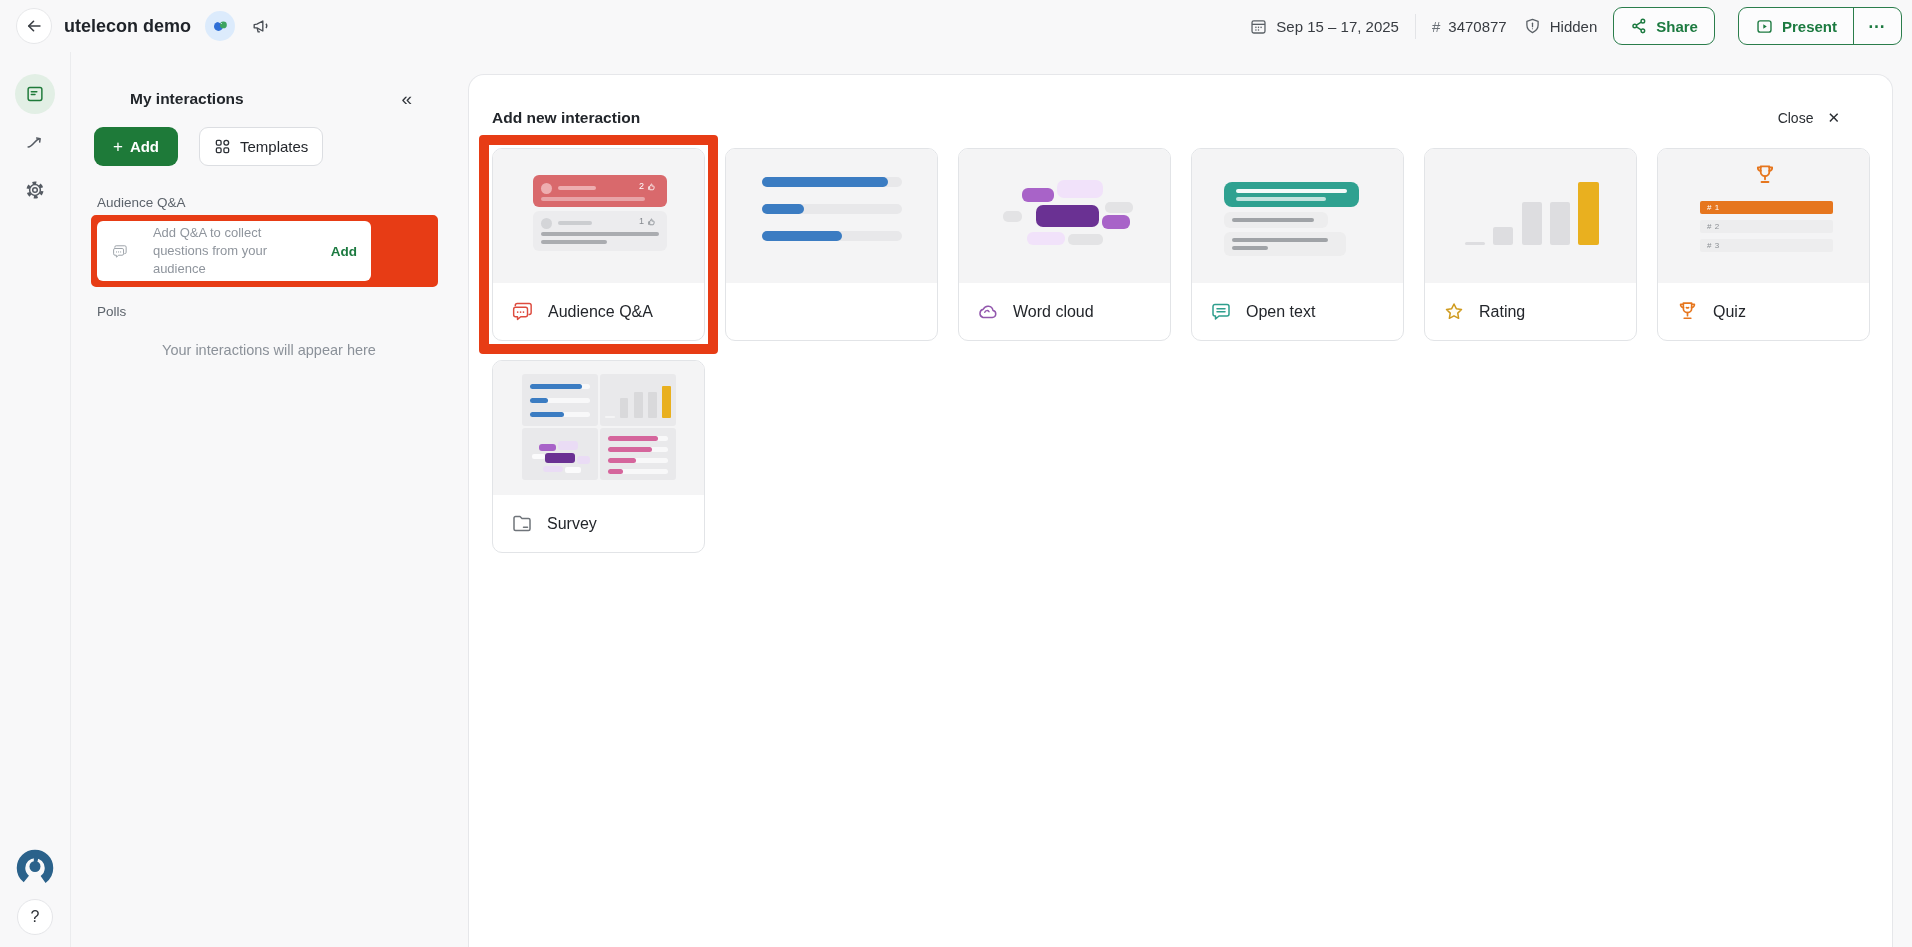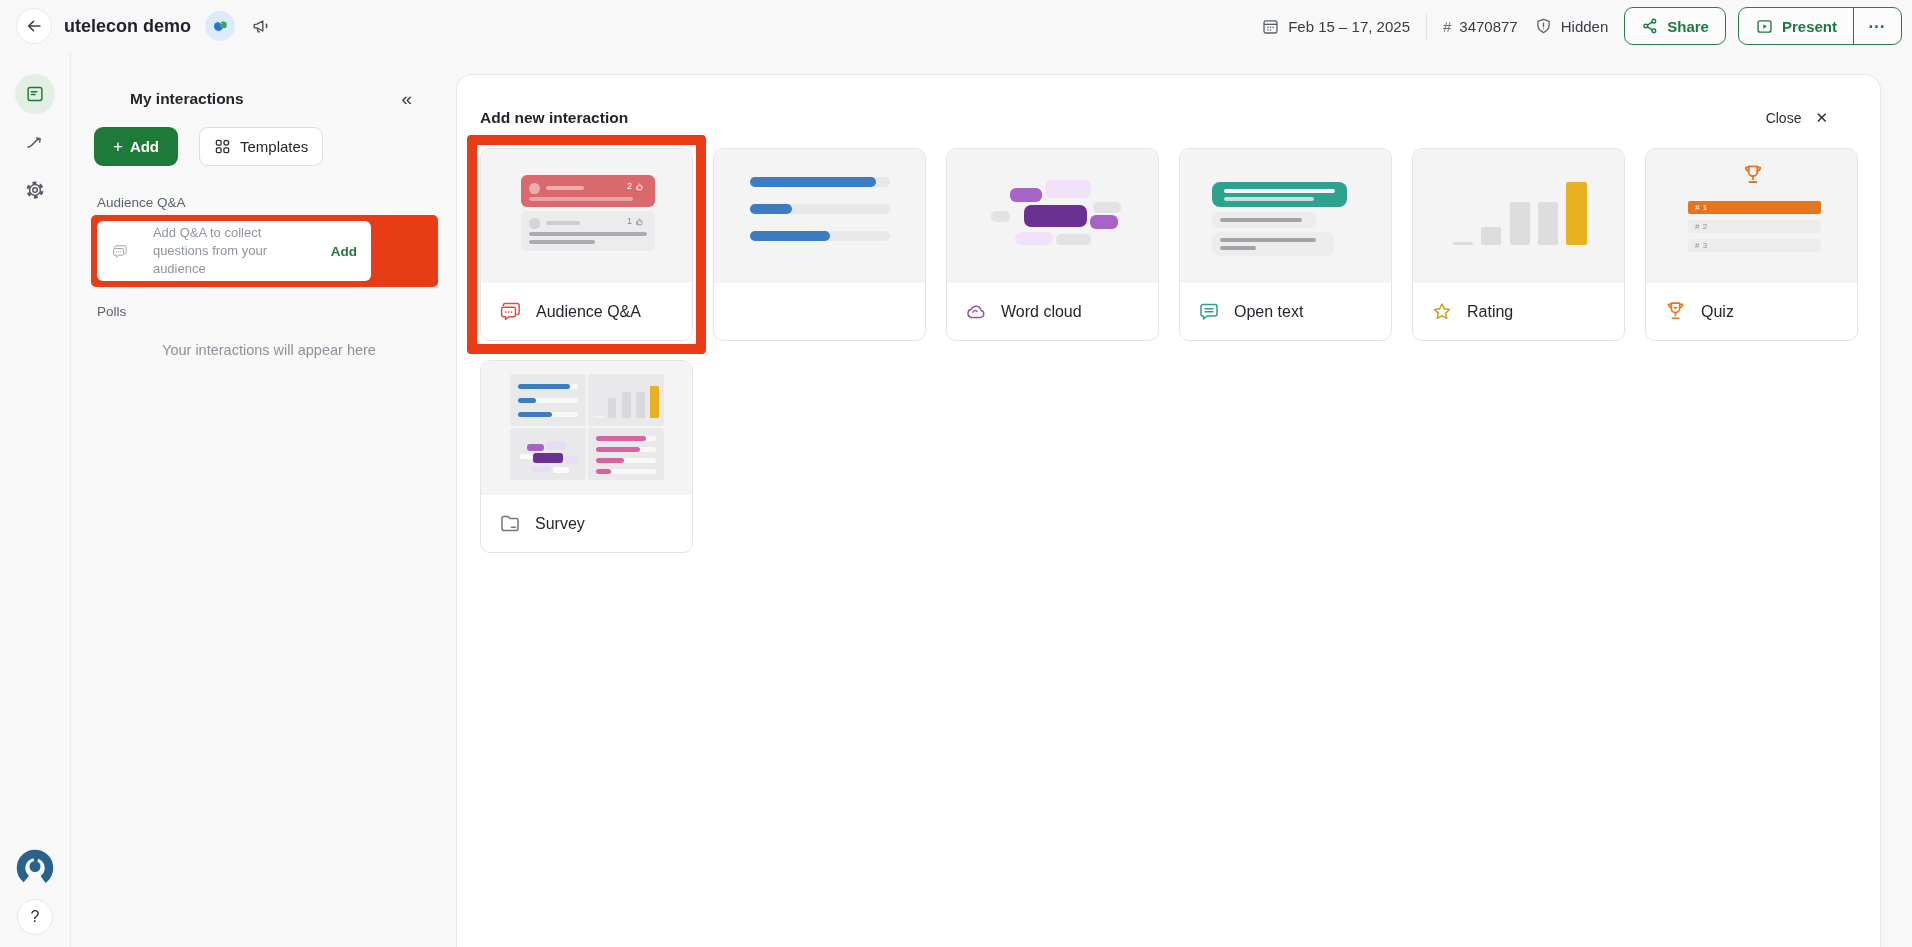--- a/index.html
+++ b/index.html
@@ -33,21 +33,21 @@
   .tb-meta { margin-left:auto; display:flex; align-items:center; gap:16px; font-size:15px; color:#383c42; }
   .meta-item { display:flex; align-items:center; gap:8px; }
   .vdiv { width:1px; height:25px; background:#e3e4e7; }
   .hash { color:#6a7077; }
   .btn-outline {
     height:38px; border-radius:9px; border:1.5px solid var(--green-border);
     background:#fcfcfd; color:var(--green-text); font-size:15px; font-weight:600;
     display:flex; align-items:center; gap:8px; padding:0 16px; cursor:pointer;
     font-family:"Liberation Sans",sans-serif; margin-left:16px;
   }
-  .split { margin-left:12px; height:38px; border:1.5px solid var(--green-border); border-radius:9px; display:flex; background:#fcfcfd; overflow:hidden; }
+  .split { margin-left:23px; height:38px; border:1.5px solid var(--green-border); border-radius:9px; display:flex; background:#fcfcfd; overflow:hidden; }
   .split button {
     border:none; background:transparent; color:var(--green-text); font-size:15px; font-weight:600;
     display:flex; align-items:center; gap:8px; padding:0 16px; cursor:pointer; font-family:"Liberation Sans",sans-serif;
   }
   .split .more { border-left:1.5px solid var(--green-border); padding:0 14px; font-size:17px; letter-spacing:2px; }
 
   
   .rail {
     position:absolute; top:52px; left:0; width:71px; bottom:0;
     border-right:1px solid #ebecee; display:flex; flex-direction:column; align-items:center; padding-top:22px;
@@ -90,21 +90,21 @@
   .qa-hint-card {
     width:274px; height:60px; background:#fff; border-radius:6px;
     display:flex; align-items:center; padding:0 14px; gap:24px;
   }
   .hint-text { font-size:13px; color:#8f959d; line-height:1.4; width:232px; }
   .hint-add { margin-left:auto; color:var(--green-text); font-size:13.5px; font-weight:700; cursor:pointer; text-decoration:none; }
   .sp-empty { margin-top:23px; text-align:center; font-size:14.5px; color:#8b9199; }
 
   
   .main {
-    position:absolute; top:74px; left:456px; width:1425px; height:873px;
+    position:absolute; top:74px; left:468px; width:1425px; height:873px;
     background:#fff; border:1px solid #e6e7ea; border-bottom:none;
     border-radius:16px 16px 0 0; padding:34px 24px 0 23px;
   }
   .main-head { display:flex; align-items:flex-start; justify-content:space-between; }
   .main-title { font-size:15.5px; font-weight:700; color:#22262b; }
   .close-btn { display:flex; align-items:center; gap:14px; font-size:14px; color:#2a2e33; cursor:pointer; margin-right:28px; }
   .close-x { font-size:15px; }
   .cards { margin-top:21px; display:flex; flex-wrap:wrap; gap:19px 20px; width:1380px; }
   .card {
     width:213px; height:193px; background:#fff; border:1px solid #e2e4e7; border-radius:10px;
@@ -149,21 +149,21 @@
     <span class="meta-item">
       <svg width="19" height="19" viewBox="0 0 22 22" fill="none" stroke="#5a6066" stroke-width="1.5">
           <rect x="3.5" y="4.5" width="15" height="14" rx="2"></rect>
           <path d="M3.5 8.5h15"></path>
           <circle cx="8" cy="12" r=".9" fill="#5a6066" stroke="none"></circle>
           <circle cx="11" cy="12" r=".9" fill="#5a6066" stroke="none"></circle>
           <circle cx="14" cy="12" r=".9" fill="#5a6066" stroke="none"></circle>
           <circle cx="8" cy="15" r=".9" fill="#5a6066" stroke="none"></circle>
           <circle cx="11" cy="15" r=".9" fill="#5a6066" stroke="none"></circle>
         </svg>
-      <span>Feb 15 – 17, 2025</span>
+      <span>Sep 15 – 17, 2025</span>
     </span>
     <span class="vdiv"></span>
     <span class="meta-item">
       <span class="hash">#</span>
       <span>3470877</span>
     </span>
     <span class="meta-item">
       <svg width="19" height="19" viewBox="0 0 22 22" fill="none" stroke="#5a6066" stroke-width="1.5" stroke-linejoin="round">
           <path d="M11 2.8l6.5 2.2v4.4c0 4-2.6 6.9-6.5 8.6-3.9-1.7-6.5-4.6-6.5-8.6V5z"></path>
           <path d="M11 7.2v4" stroke-linecap="round"></path>

